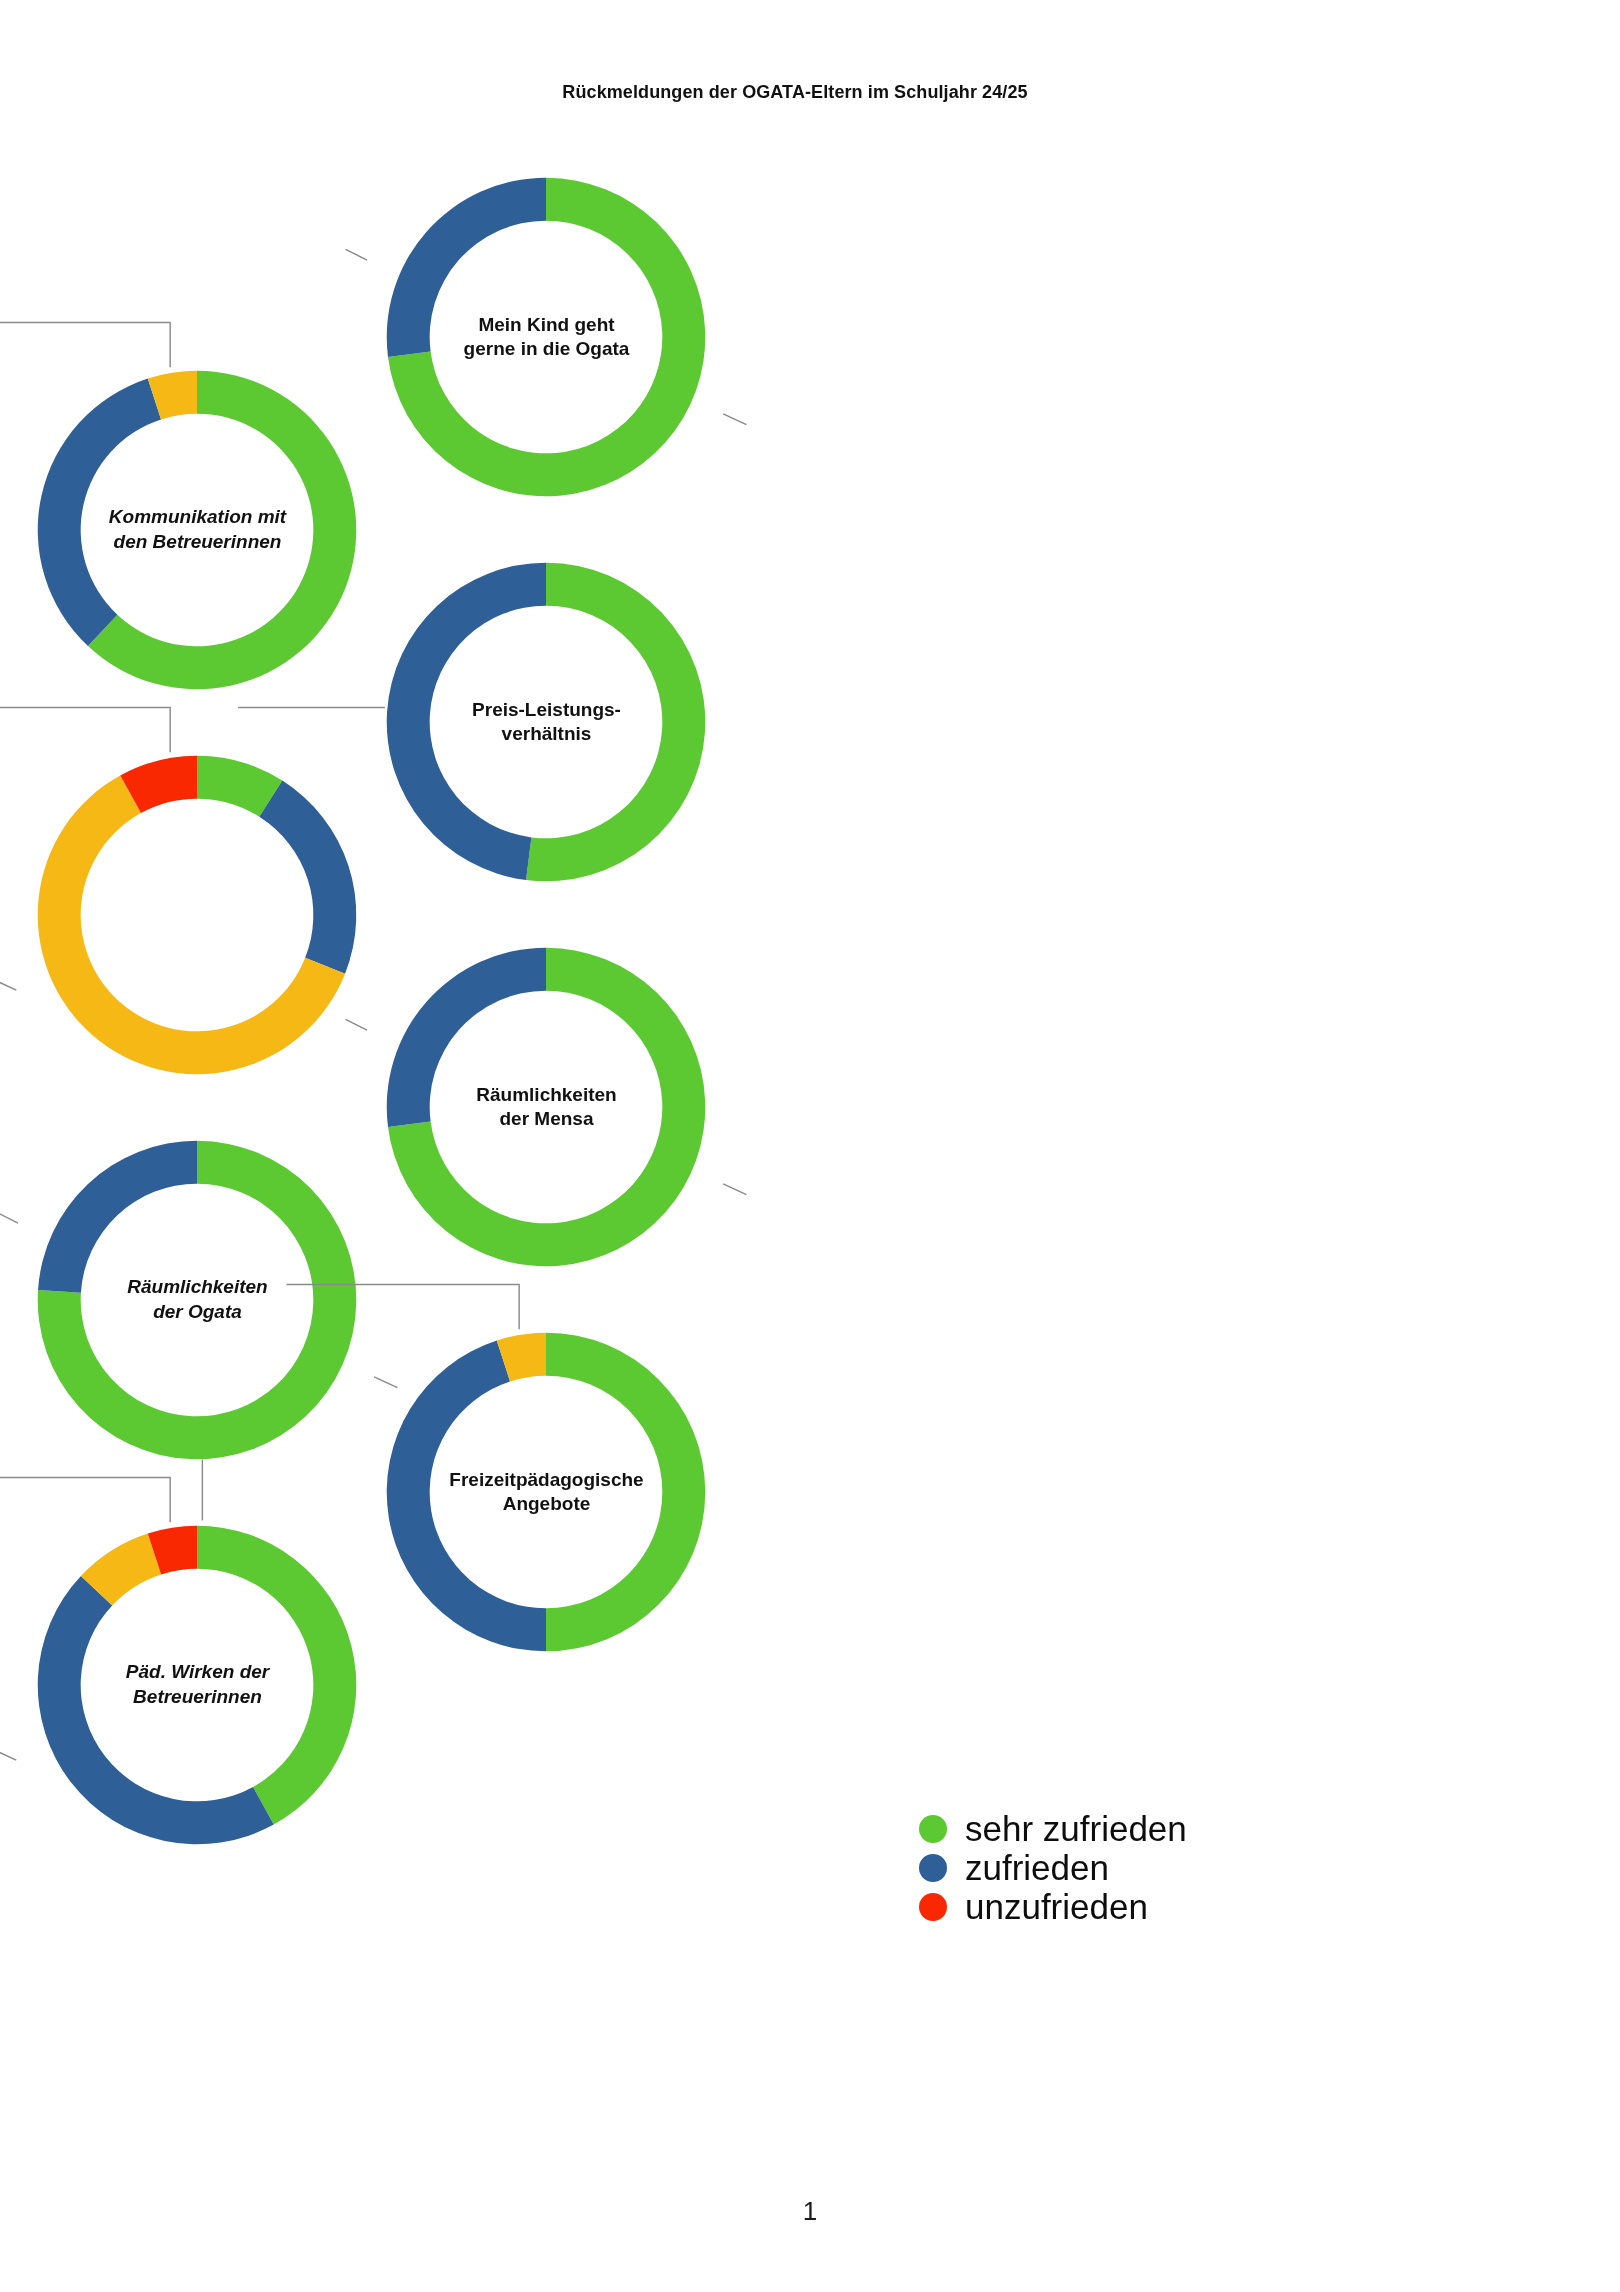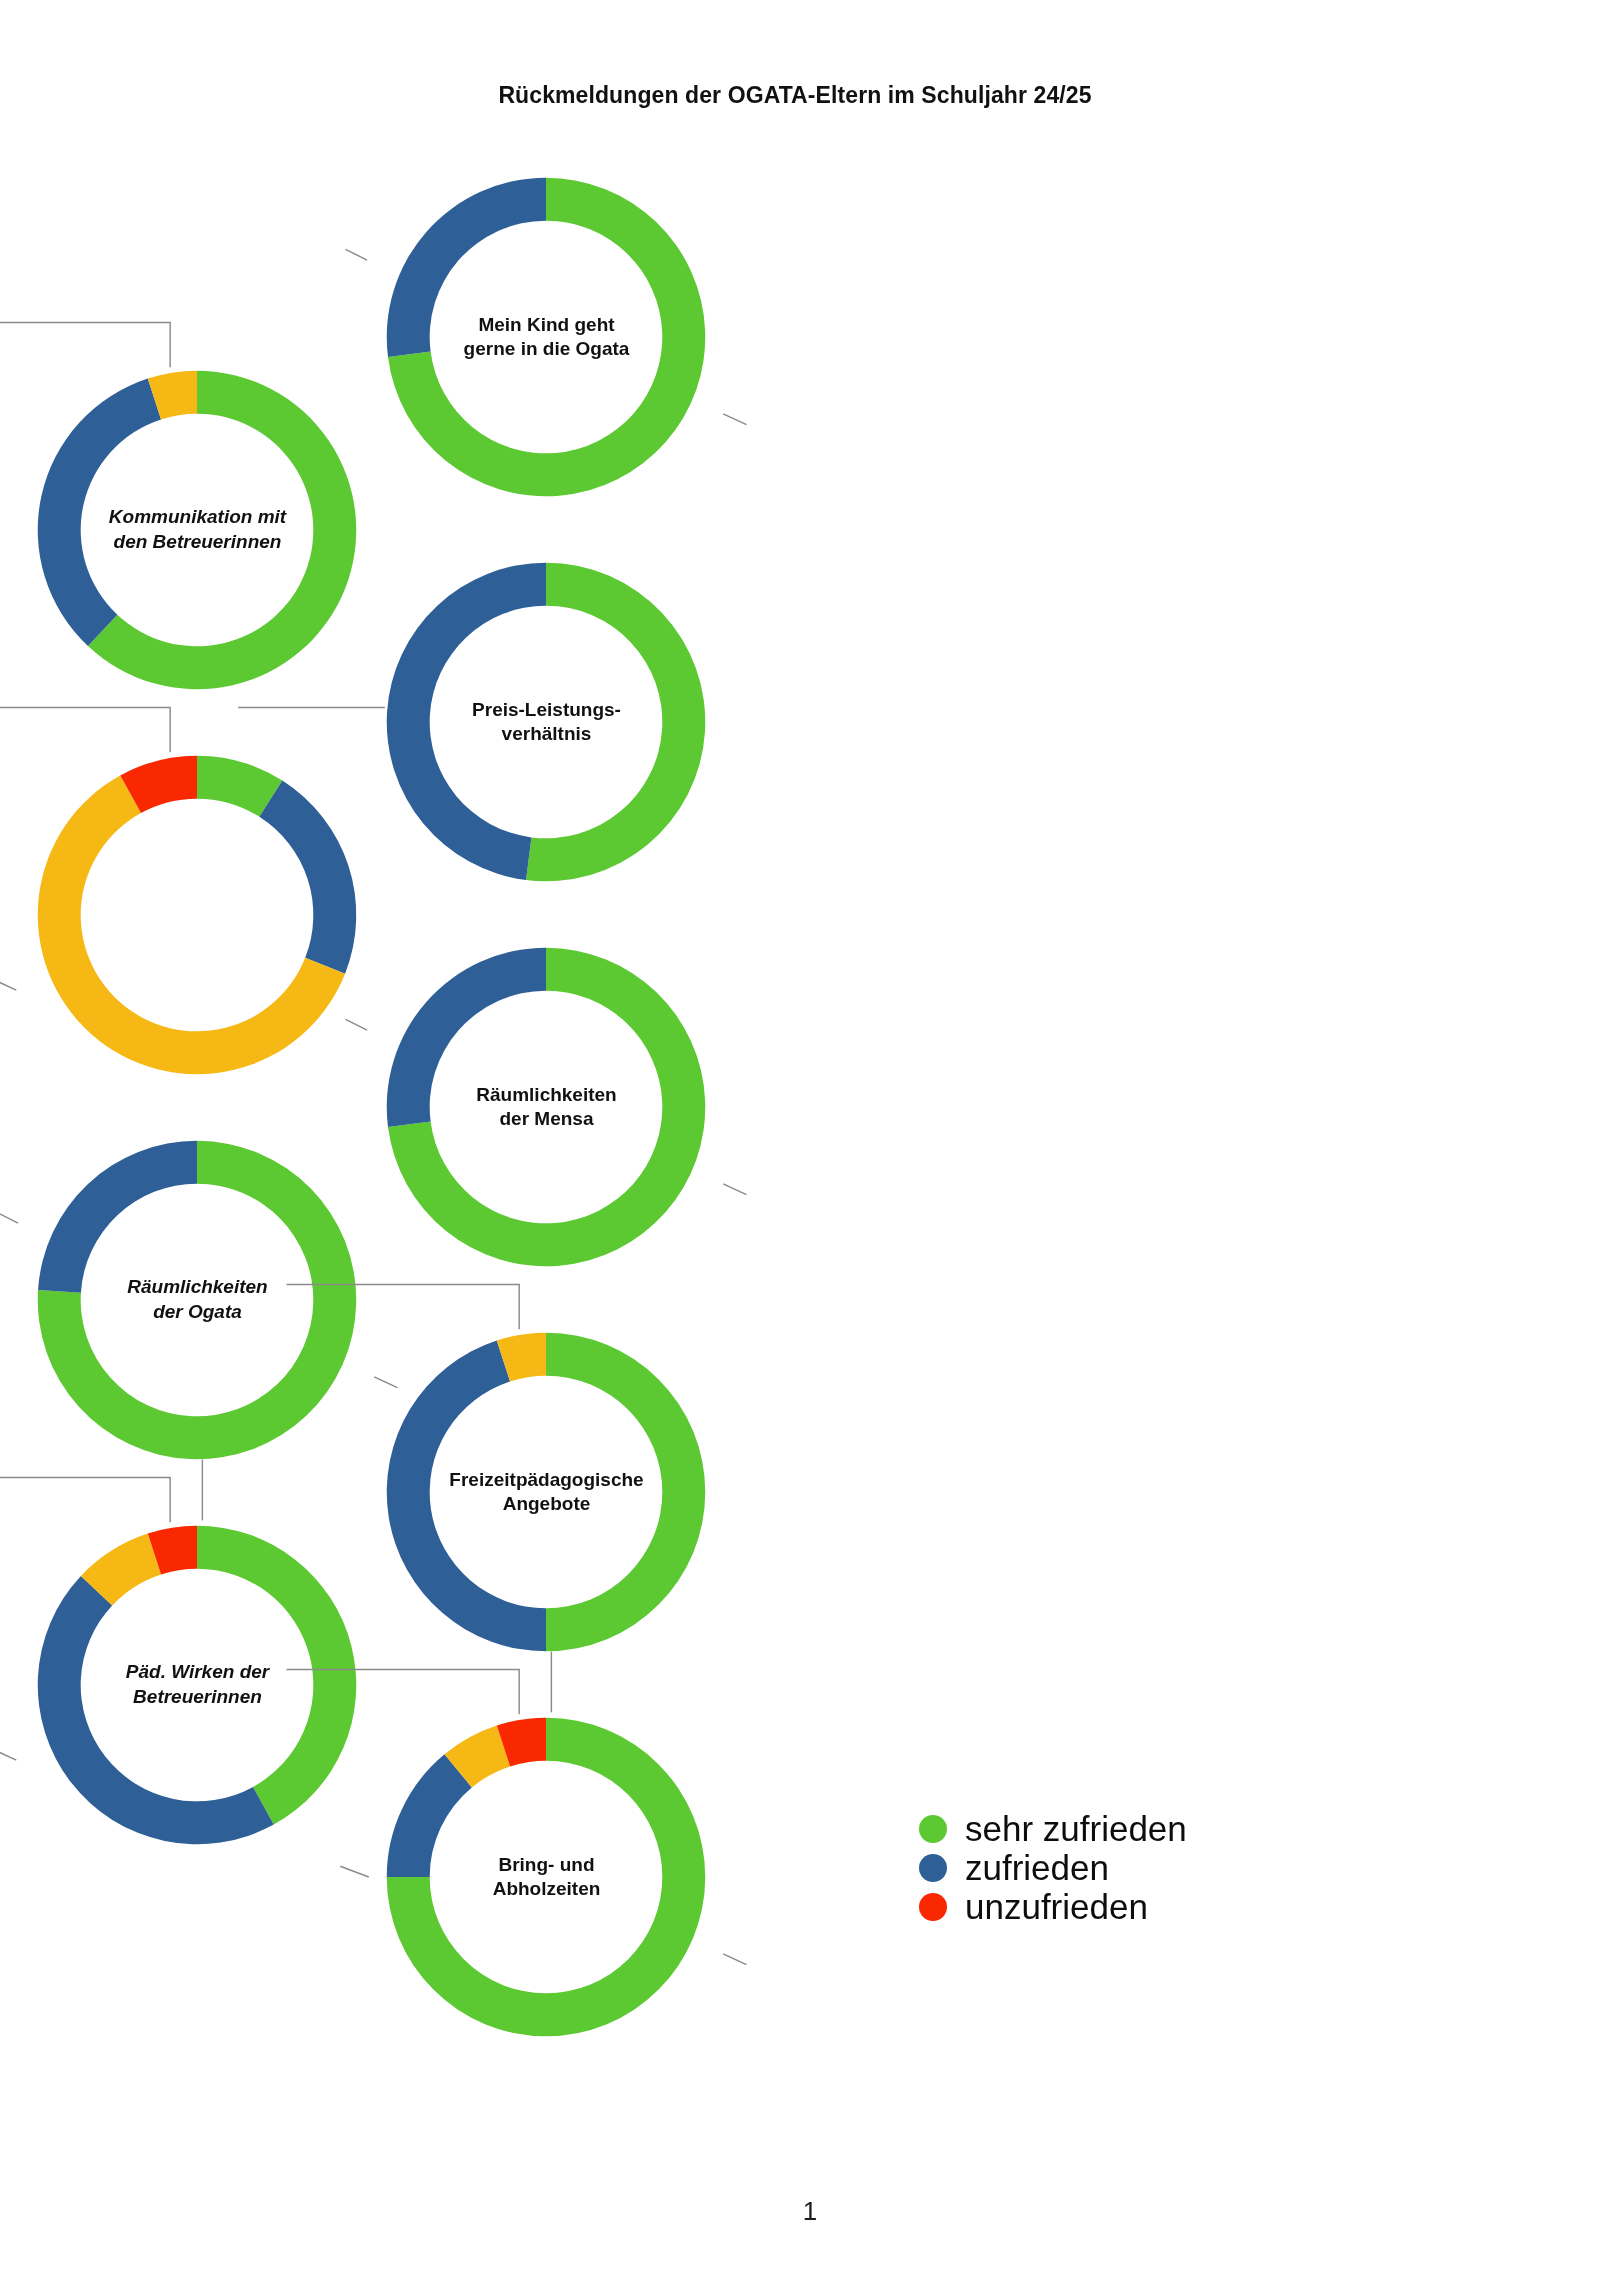--- a/index.html
+++ b/index.html
@@ -17,21 +17,21 @@
     overflow: hidden;
   }
 
   
   #page-title {
     position: absolute;
     top: 82px;
     left: 0;
     width: 1590px;
     text-align: center;
-    font-size: 23px;
+    font-size: 18px;
     font-weight: bold;
     letter-spacing: 0.1px;
     color: #111111;
   }
 
   
   #charts-grid {
     position: absolute;
     top: 158px;
     left: 0;
@@ -236,39 +236,20 @@
             <path d="M 190 12 A 178 178 0 0 1 275.7521539901054 345.98258904780766 L 252.62797763322303 303.91986840570223 A 130 130 0 0 0 190 60 Z" fill="#5CC832"></path>
             <path d="M 275.7521539901054 345.98258904780766 A 178 178 0 0 1 60.243584318988695 68.15061514469346 L 95.23407843521647 101.00887622927051 A 130 130 0 0 0 252.62797763322303 303.91986840570223 Z" fill="#2E5F96"></path>
             <path d="M 60.243584318988695 68.15061514469346 A 178 178 0 0 1 134.99497500125932 20.71194009946268 L 149.8277907312568 66.36265288163004 A 130 130 0 0 0 95.23407843521647 101.00887622927051 Z" fill="#F5B814"></path>
             <path d="M 134.99497500125932 20.71194009946268 A 178 178 0 0 1 189.99689331393162 12.000000027110957 L 189.99773107197254 60.000000019800126 A 130 130 0 0 0 149.8277907312568 66.36265288163004 Z" fill="#FA2800"></path>
           </svg>
           <div class="donut-label">Päd. Wirken der
 Betreuerinnen</div>
         </div>
       </div>
     </div>
-    <div class="chart-row">
-      <div class="chart-cell col-left">
-        <div class="donut-wrap">
-          <svg class="donut-svg" viewBox="0 0 380 380">
-            <path d="M 196 -62 L 196 6" class="leader-line" stroke="#8a8a8a"></path>
-            <path d="M -100 -42 L 160 -42 L 160 8" class="leader-line" stroke="#8a8a8a"></path>
-            <path d="M -40 178 L -8 190" class="leader-line" stroke="#8a8a8a"></path>
-            <path d="M 388 276 L 414 288" class="leader-line" stroke="#8a8a8a"></path>
-            <path d="M 190 12 A 178 178 0 1 1 12 190.00000000000003 L 60 190.00000000000003 A 130 130 0 1 0 190 60 Z" fill="#5CC832"></path>
-            <path d="M 12 190.00000000000003 A 178 178 0 0 1 76.53852982473315 52.84864278590959 L 107.13488133267028 89.83327843914745 A 130 130 0 0 0 60 190.00000000000003 Z" fill="#2E5F96"></path>
-            <path d="M 76.53852982473315 52.84864278590959 A 178 178 0 0 1 134.99497500125932 20.71194009946268 L 149.8277907312568 66.36265288163004 A 130 130 0 0 0 107.13488133267028 89.83327843914745 Z" fill="#F5B814"></path>
-            <path d="M 134.99497500125932 20.71194009946268 A 178 178 0 0 1 189.99689331393162 12.000000027110957 L 189.99773107197254 60.000000019800126 A 130 130 0 0 0 149.8277907312568 66.36265288163004 Z" fill="#FA2800"></path>
-          </svg>
-          <div class="donut-label">Bring- und
-Abholzeiten</div>
-        </div>
-      </div>
-      <div class="chart-cell col-right"></div>
-    </div>
   </div>
 
 <div id="legend">
     <div class="legend-item">
       <span class="legend-swatch" style="background: rgb(92, 200, 50);"></span>
       <span class="legend-text">sehr zufrieden</span>
     </div>
     <div class="legend-item">
       <span class="legend-swatch" style="background: rgb(46, 95, 150);"></span>
       <span class="legend-text">zufrieden</span>

